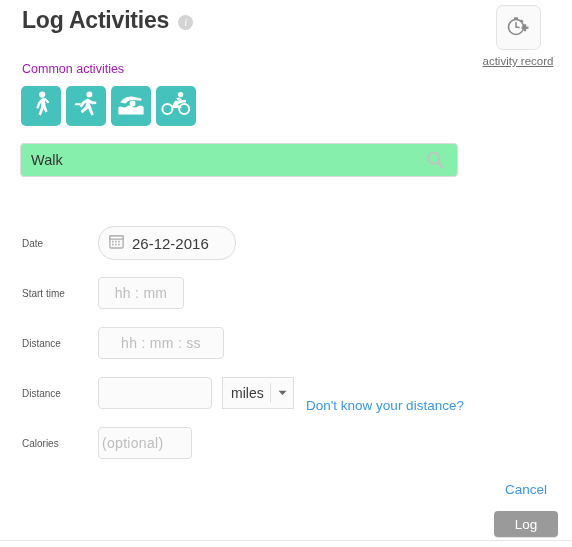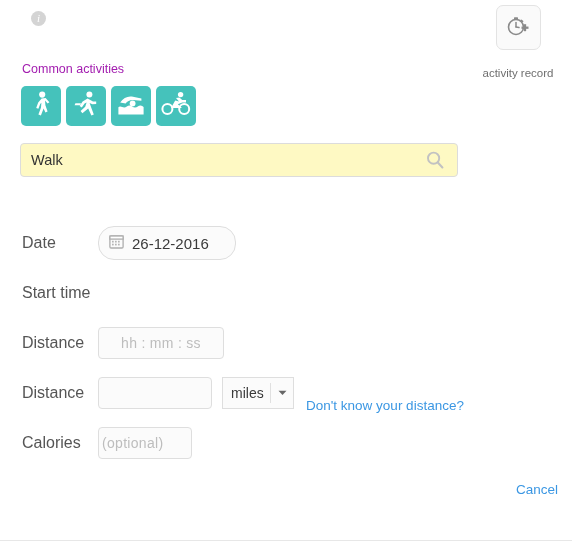--- a/index.html
+++ b/index.html
@@ -69,24 +69,25 @@
     margin: 0 auto;
     background: #fafafa;
     border: 1px solid #e3e3e3;
     border-radius: 7px;
     display: flex;
     align-items: center;
     justify-content: center;
     box-sizing: border-box;
   }
   .record-label {
-    margin-top: 17px;
+    margin-top: 5px;
     font-size: 11.5px;
     color: #6f6f6f;
     white-space: nowrap;
+    text-decoration: underline;
   }
 
   
   .common-label {
     position: absolute;
     left: 22px;
     top: 62px;
     font-size: 12.5px;
     color: #a21caf;
   }
@@ -107,21 +108,21 @@
     justify-content: center;
   }
 
   
   .search-wrap {
     position: absolute;
     left: 20px;
     top: 143px;
     width: 438px;
     height: 34px;
-    background: #fef9c3;
+    background: #86efac;
     border: 1px solid #dcdcdc;
     border-radius: 4px;
     box-sizing: border-box;
     display: flex;
     align-items: center;
   }
   .search-input {
     border: 0;
     outline: 0;
     background: transparent;
@@ -146,21 +147,21 @@
     width: 572px;
   }
   .row {
     display: flex;
     align-items: center;
     height: 50px;
   }
   .row-label {
     width: 76px;
     margin-left: 22px;
-    font-size: 16px;
+    font-size: 10px;
     color: #555555;
     flex: none;
   }
   .field {
     background: #fbfbfb;
     border: 1px solid #dedede;
     border-radius: 4px;
     box-sizing: border-box;
     height: 32px;
     display: flex;
@@ -269,20 +270,21 @@
     height: 1px;
     background: #e7e7e7;
   }
 </style>
 </head>
 <body>
 
 <div class="page">
 
   <div class="header">
+    <div class="page-title">Log Activities</div>
     <div class="info-icon">i</div>
   </div>
 
   <div class="record-wrap">
     <div class="record-btn">
       <span>
         <svg width="26" height="26" viewBox="0 0 26 26" aria-hidden="true">
           <circle cx="11" cy="14" r="7.5" fill="none" stroke="#8a8a8a" stroke-width="1.6"></circle>
           <line x1="11" y1="14" x2="11" y2="9.5" stroke="#8a8a8a" stroke-width="1.5" stroke-linecap="round"></line>
           <line x1="11" y1="14" x2="14" y2="14.6" stroke="#8a8a8a" stroke-width="1.5" stroke-linecap="round"></line>
@@ -368,20 +370,23 @@
             <rect x="6.0" y="9.7" width="1.7" height="1.7" fill="#b5b5b5"></rect>
             <rect x="9.0" y="9.7" width="1.7" height="1.7" fill="#b5b5b5"></rect>
           </svg>
         </span>
         <span class="date-text">26-12-2016</span>
       </div>
     </div>
 
     <div class="row">
       <div class="row-label">Start time</div>
+      <div class="field field-starttime">
+        <span class="ph">hh : mm</span>
+      </div>
     </div>
 
     <div class="row">
       <div class="row-label">Distance</div>
       <div class="field field-duration">
         <span class="ph">hh : mm : ss</span>
       </div>
     </div>
 
     <div class="row">
@@ -405,17 +410,18 @@
       <div class="row-label">Calories</div>
       <div class="field field-calories">
         <span class="ph">(optional)</span>
       </div>
     </div>
 
   </div>
 
   <div class="footer">
     <a class="cancel-link">Cancel</a>
+    <button class="log-btn">Log</button>
   </div>
 
   <div class="bottom-rule"></div>
 
 </div>
 
 </body></html>

